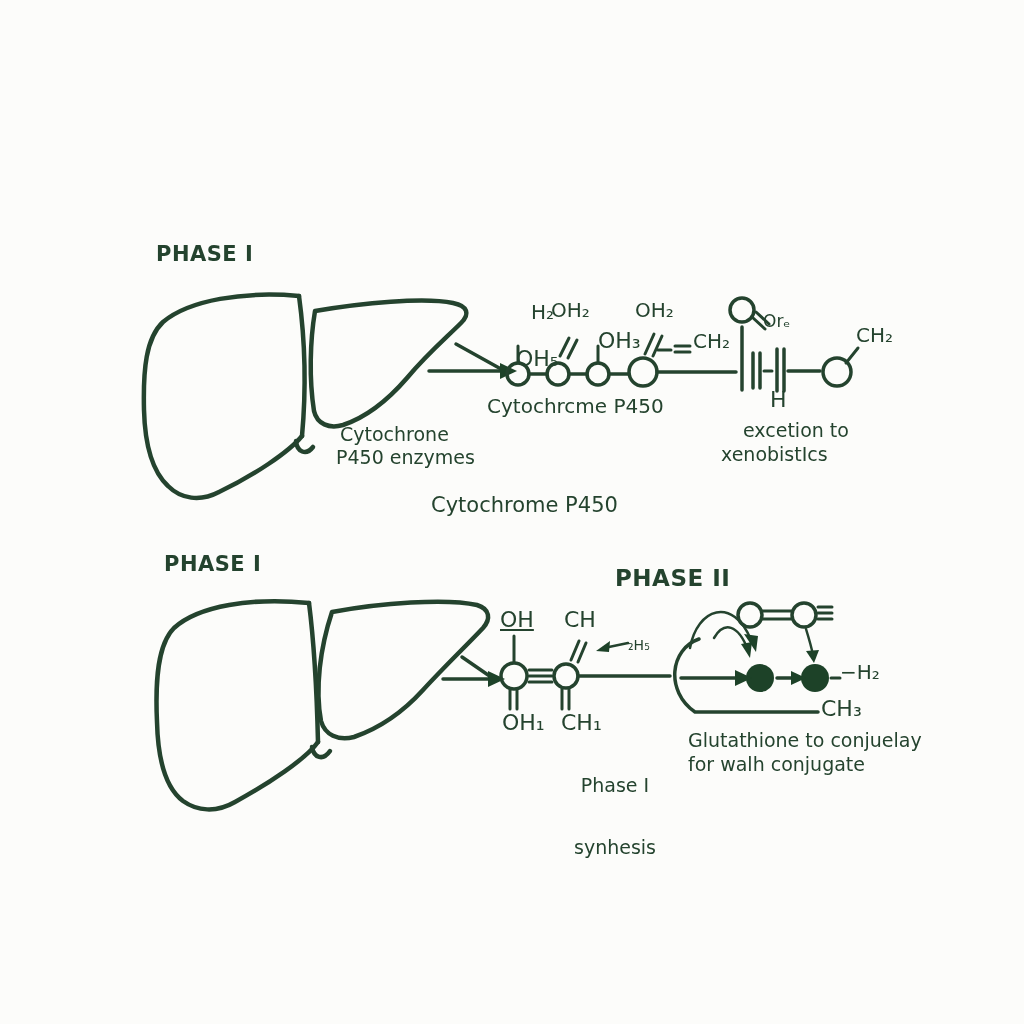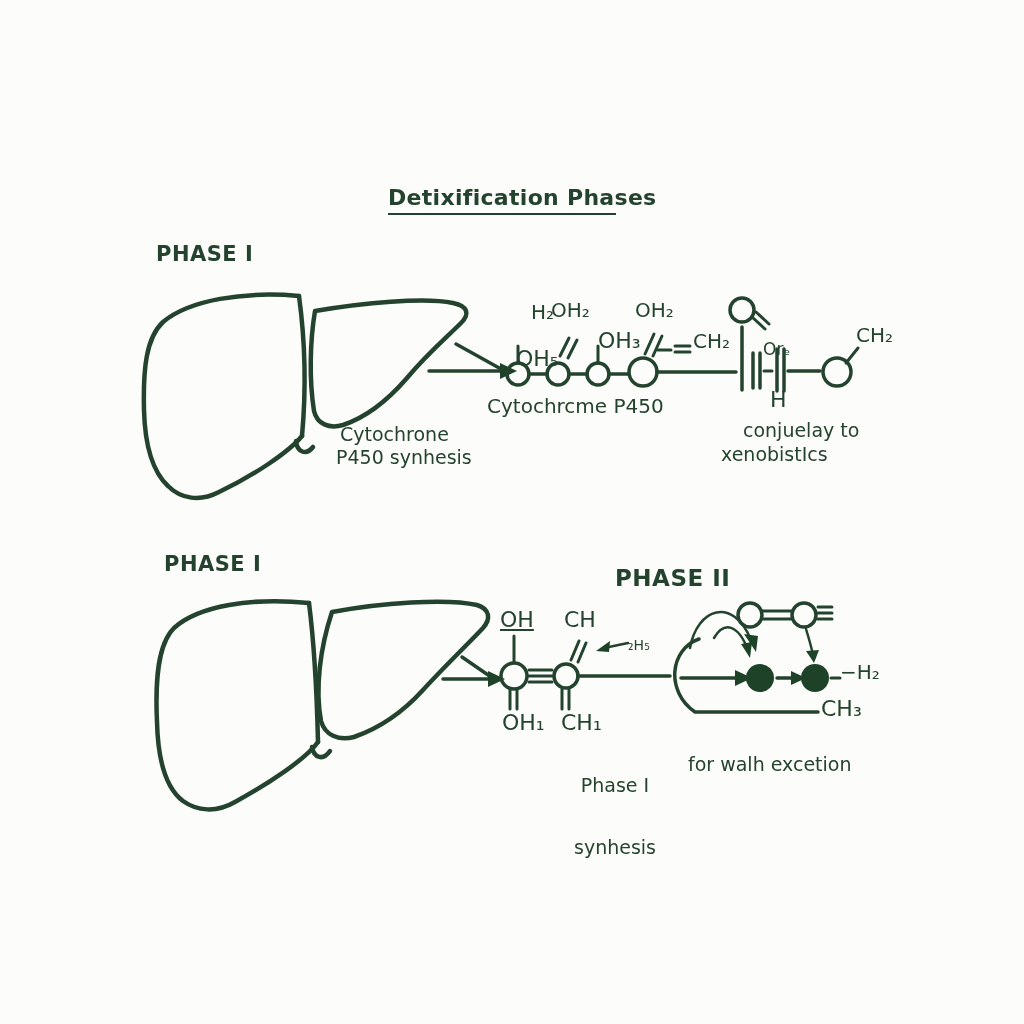--- a/index.html
+++ b/index.html
@@ -129,54 +129,55 @@
       <path class="stroke w25" d="M 690 648 C 697 608 733 596 751 640"></path>
       <polygon class="fillshape" points="744,634 756,652 758,636"></polygon>
       <path class="stroke w25" d="M 714 638 C 724 621 738 624 748 650"></path>
       <polygon class="fillshape" points="741,644 750,658 752,642"></polygon>
       <path class="stroke w25" d="M 806 629 C 810 642 812 650 813 655"></path>
       <polygon class="fillshape" points="806,651 814,663 819,650"></polygon>
       <path class="stroke w3" d="M 831 678 L 840 678"></path>
     </g>
   </svg>
 
-  <div class="lbl title semibold" style="left:388px;top:186px;width:228px;" class_x="">Detixification Phases</div>
 
   <div class="lbl bold" style="left:156px;top:243px;font-size:21px;">PHASE I</div>
 
   <div class="lbl" style="left:503px;top:302px;font-size:20px;margin-left:28px;">H₂</div>
   <div class="lbl" style="left:551px;top:300px;font-size:20px;">OH₂</div>
   <div class="lbl" style="left:635px;top:300px;font-size:20px;">OH₂</div>
   <div class="lbl" style="left:516px;top:347px;font-size:22px;">OH₅</div>
   <div class="lbl" style="left:598px;top:329px;font-size:22px;">OH₃</div>
   <div class="lbl" style="left:693px;top:331px;font-size:20px;">CH₂</div>
-  <div class="lbl" style="left:763px;top:312px;font-size:17px;margin-top:28px;">Orₑ</div>
+  <div class="lbl" style="left:763px;top:312px;font-size:17px;">Orₑ</div>
   <div class="lbl" style="left:770px;top:388px;font-size:22px;">H</div>
   <div class="lbl" style="left:856px;top:325px;font-size:20px;">CH₂</div>
 
   <div class="lbl" style="left:487px;top:396px;font-size:20px;">Cytochrcme P450</div>
 
   <div class="lbl" style="left:340px;top:424px;font-size:19px;">Cytochrone</div>
-  <div class="lbl" style="left:336px;top:447px;font-size:19px;">P450 synhesis</div>
+  <div class="lbl" style="left:336px;top:447px;font-size:19px;">P450 enzymes</div>
 
-  <div class="lbl" style="left:743px;top:420px;font-size:19px;">conjuelay to</div>
+  <div class="lbl" style="left:743px;top:420px;font-size:19px;">excetion to</div>
   <div class="lbl" style="left:721px;top:444px;font-size:19px;">xenobistIcs</div>
 
+  <div class="lbl" style="left:431px;top:494px;font-size:21px;">Cytochrome P450</div>
 
   <div class="lbl bold" style="left:164px;top:553px;font-size:21px;">PHASE I</div>
   <div class="lbl bold" style="left:615px;top:566px;font-size:23px;">PHASE II</div>
 
   <div class="lbl" style="left:500px;top:608px;font-size:22px;text-decoration:underline;">OH</div>
   <div class="lbl" style="left:564px;top:608px;font-size:22px;">CH</div>
   <div class="lbl" style="left:628px;top:638px;font-size:14px;">₂H₅</div>
   <div class="lbl" style="left:502px;top:711px;font-size:22px;">OH₁</div>
   <div class="lbl" style="left:554px;top:711px;font-size:22px;margin-left:7px;">CH₁</div>
   <div class="lbl" style="left:840px;top:662px;font-size:20px;">−H₂</div>
   <div class="lbl" style="left:821px;top:697px;font-size:22px;">CH₃</div>
 
   <div class="lbl center" style="left:552px;top:734px;width:126px;font-size:19px;">
     <div>Phase I</div>
     <div>synhesis</div>
   </div>
 
-  <div class="lbl" style="left:688px;top:754px;font-size:19px;">for walh excetion</div>
+  <div class="lbl" style="left:688px;top:730px;font-size:19px;">Glutathione to conjuelay</div>
+  <div class="lbl" style="left:688px;top:754px;font-size:19px;">for walh conjugate</div>
 
 </div>
 
 </body></html>

